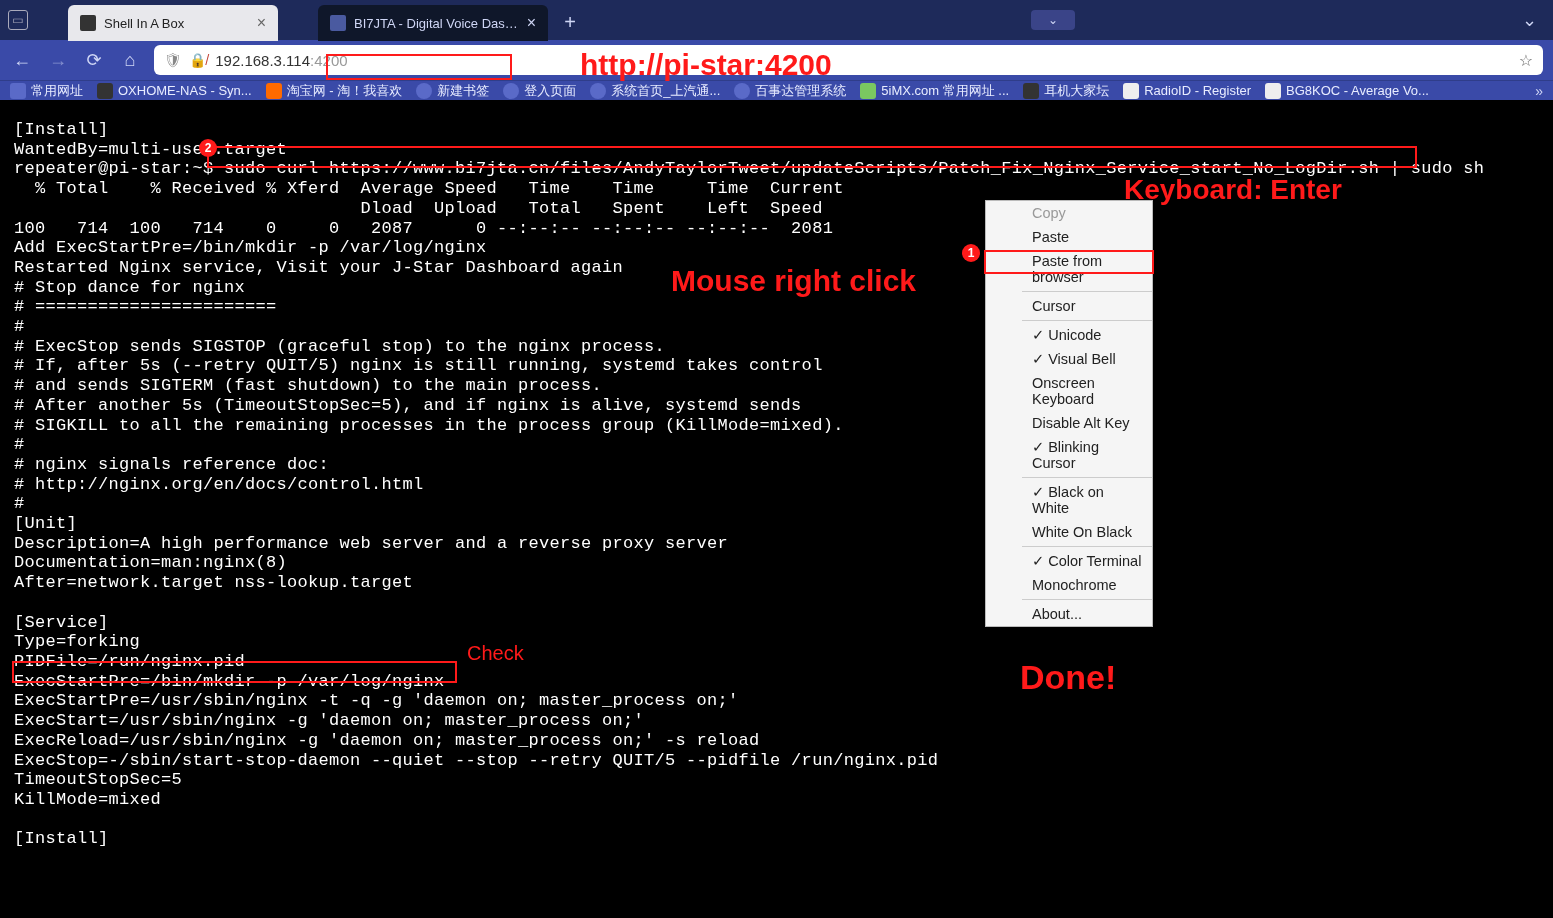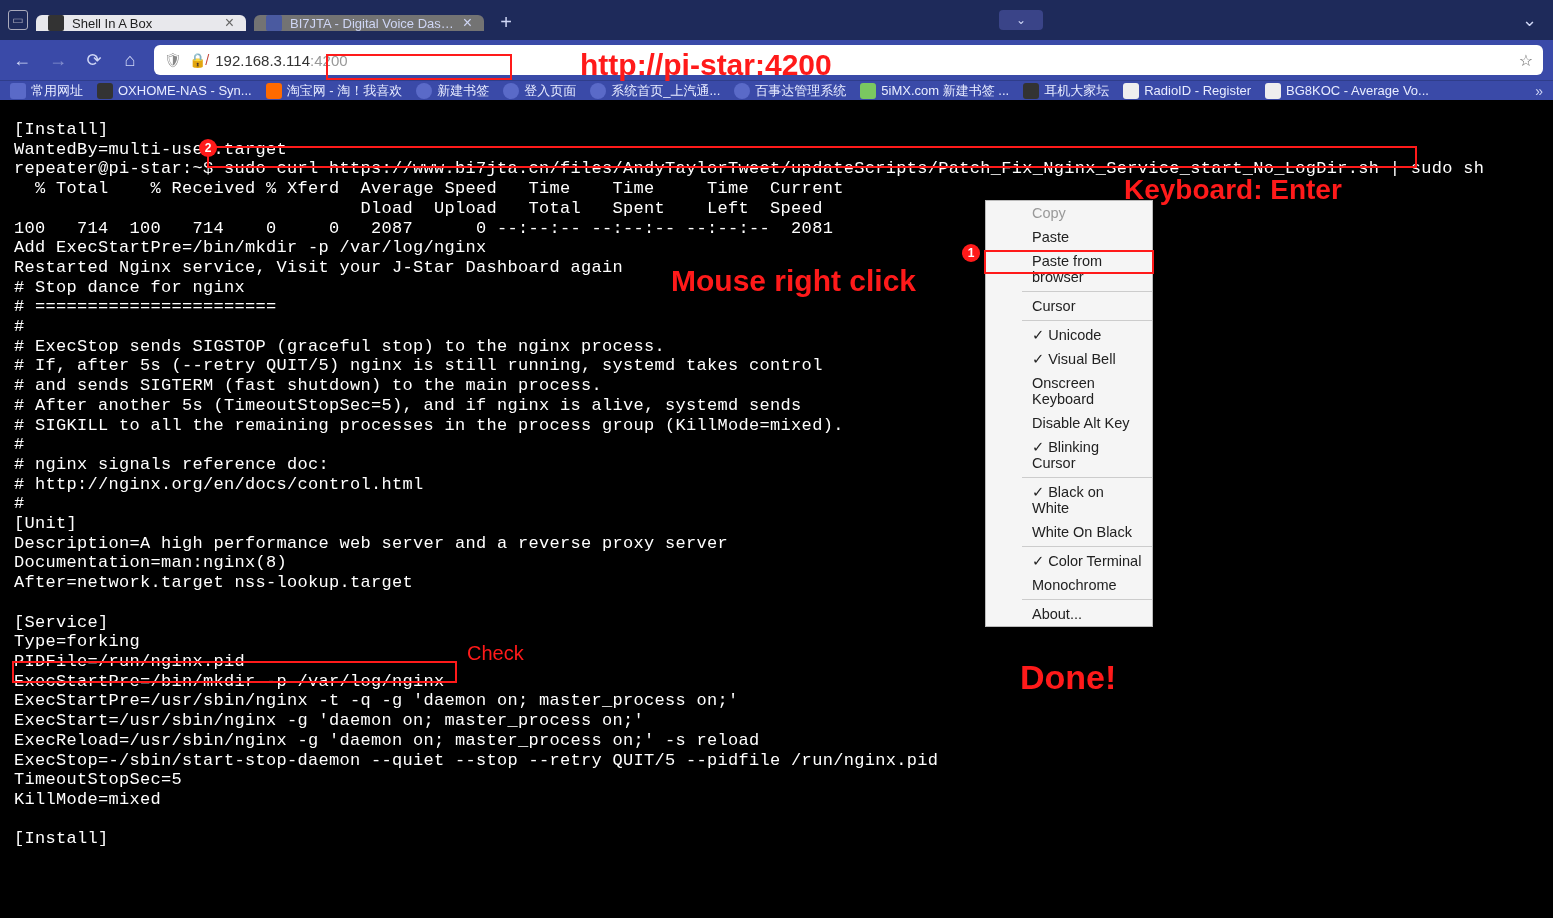--- a/index.html
+++ b/index.html
@@ -22,35 +22,36 @@
   }
   .titlebar-icon {
     width: 20px; height: 20px;
     border: 1px solid #aab;
     border-radius: 3px;
     display: flex; align-items: center; justify-content: center;
     color: #aab;
     font-size: 12px;
   }
   .tab {
-    height: 16px;
+    height: 36px;
     background: #e8e8ec;
     border-radius: 6px 6px 0 0;
     display: flex;
     align-items: center;
     padding: 0 12px;
     gap: 8px;
     font-size: 13px;
     color: #222;
     min-width: 210px;
     max-width: 230px;
     margin-top: 6px;
+    margin-left: 32px;
   }
   .tab.inactive {
-    background: #737373;
+    background: #0f172a;
     color: #cfd6f5;
   }
   .tab .favicon { width:16px; height:16px; background:#333; border-radius:2px; flex-shrink:0;}
   .tab.inactive .favicon { background:#4a5aa0;}
   .tab .label { flex:1; white-space:nowrap; overflow:hidden; text-overflow:ellipsis;}
   .tab .close { font-size:16px; color:#666; cursor:pointer;}
   .tab.inactive .close { color:#cfd6f5;}
   .newtab {
     width:28px; height:28px; color:#cfd6f5; font-size:20px;
     display:flex; align-items:center; justify-content:center; margin-top:4px;
@@ -227,21 +228,21 @@
     <div class="bookmark">
       <span class="bicon globe"></span>
       <span>系统首页_上汽通...</span>
     </div>
     <div class="bookmark">
       <span class="bicon globe"></span>
       <span>百事达管理系统</span>
     </div>
     <div class="bookmark">
       <span class="bicon green"></span>
-      <span>5iMX.com 新建书签 ...</span>
+      <span>5iMX.com 常用网址 ...</span>
     </div>
     <div class="bookmark">
       <span class="bicon dark"></span>
       <span>耳机大家坛</span>
     </div>
     <div class="bookmark">
       <span class="bicon white"></span>
       <span>RadioID - Register</span>
     </div>
     <div class="bookmark">

